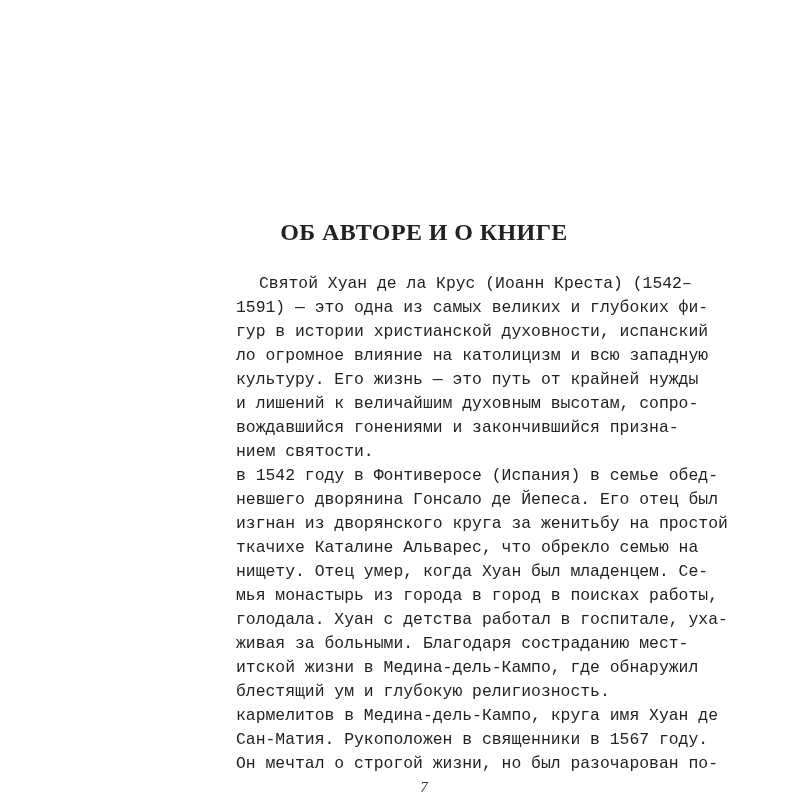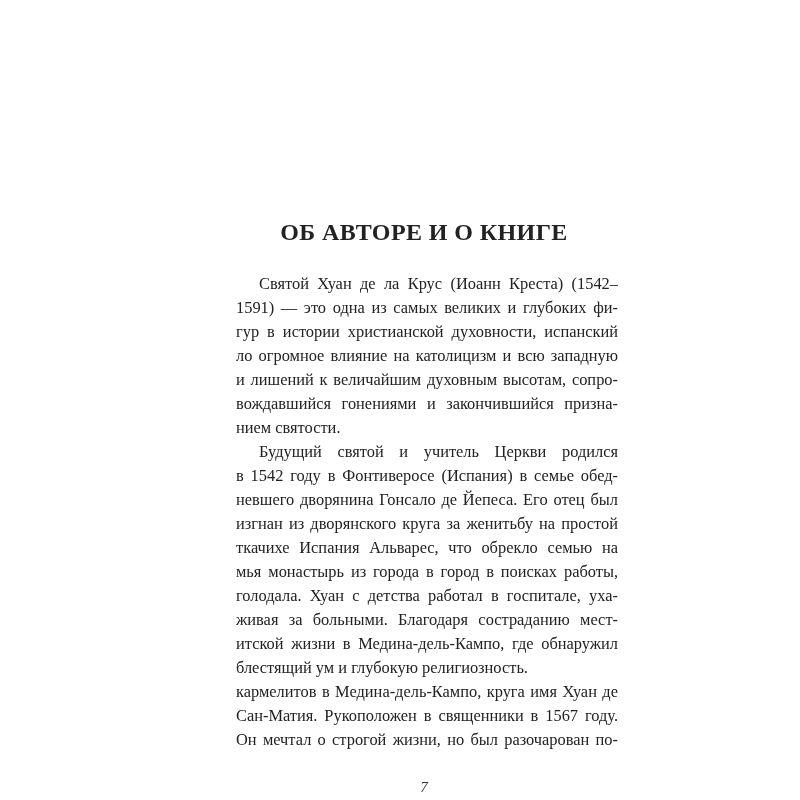--- a/index.html
+++ b/index.html
@@ -37,20 +37,21 @@
     font-size: 16.4px;
     color: var(--ink);
   }
   .line {
     height: 19.12px;
     line-height: 19.12px;
     white-space: nowrap;
     text-align: justify;
     text-align-last: justify;
     text-justify: inter-word;
+    font-family: Liberation Mono, monospace;
   }
   .line.para-first { text-indent: 23px; }
   .line.para-last  { text-align-last: left; }
   .page-number {
     position: absolute;
     top: 743px; left: 0;
     width: 100%;
     text-align: center;
     font-size: 15px;
     font-style: italic;
@@ -61,28 +62,29 @@
 <body>
 
 <div class="page">
   <h1 class="title">ОБ АВТОРЕ И О КНИГЕ</h1>
 
   <div class="text-block">
       <div class="line para-first">Святой Хуан де ла Крус (Иоанн Креста) (1542–</div>
       <div class="line">1591) — это одна из самых великих и глубоких фи-</div>
       <div class="line">гур в истории христианской духовности, испанский</div>
       <div class="line">ло огромное влияние на католицизм и всю западную</div>
+      <div class="line">культуру. Его жизнь — это путь от крайней нужды</div>
       <div class="line">и лишений к величайшим духовным высотам, сопро-</div>
       <div class="line">вождавшийся гонениями и закончившийся призна-</div>
       <div class="line para-last">нием святости.</div>
-      <div class="line para-first">Будущий святой и учитель Церкви родился</div>
       <div class="line">в 1542 году в Фонтиверосе (Испания) в семье обед-</div>
       <div class="line">невшего дворянина Гонсало де Йепеса. Его отец был</div>
       <div class="line">изгнан из дворянского круга за женитьбу на простой</div>
-      <div class="line">ткачихе Испания Альварес, что обрекло семью на</div>
+      <div class="line">ткачихе Каталине Альварес, что обрекло семью на</div>
+      <div class="line">нищету. Отец умер, когда Хуан был младенцем. Се-</div>
       <div class="line">мья монастырь из города в город в поисках работы,</div>
       <div class="line">голодала. Хуан с детства работал в госпитале, уха-</div>
       <div class="line">живая за больными. Благодаря состраданию мест-</div>
       <div class="line">итской жизни в Медина-дель-Кампо, где обнаружил</div>
       <div class="line para-last">блестящий ум и глубокую религиозность.</div>
       <div class="line">кармелитов в Медина-дель-Кампо, круга имя Хуан де</div>
       <div class="line">Сан-Матия. Рукоположен в священники в 1567 году.</div>
       <div class="line">Он мечтал о строгой жизни, но был разочарован по-</div>
     </div>
 

